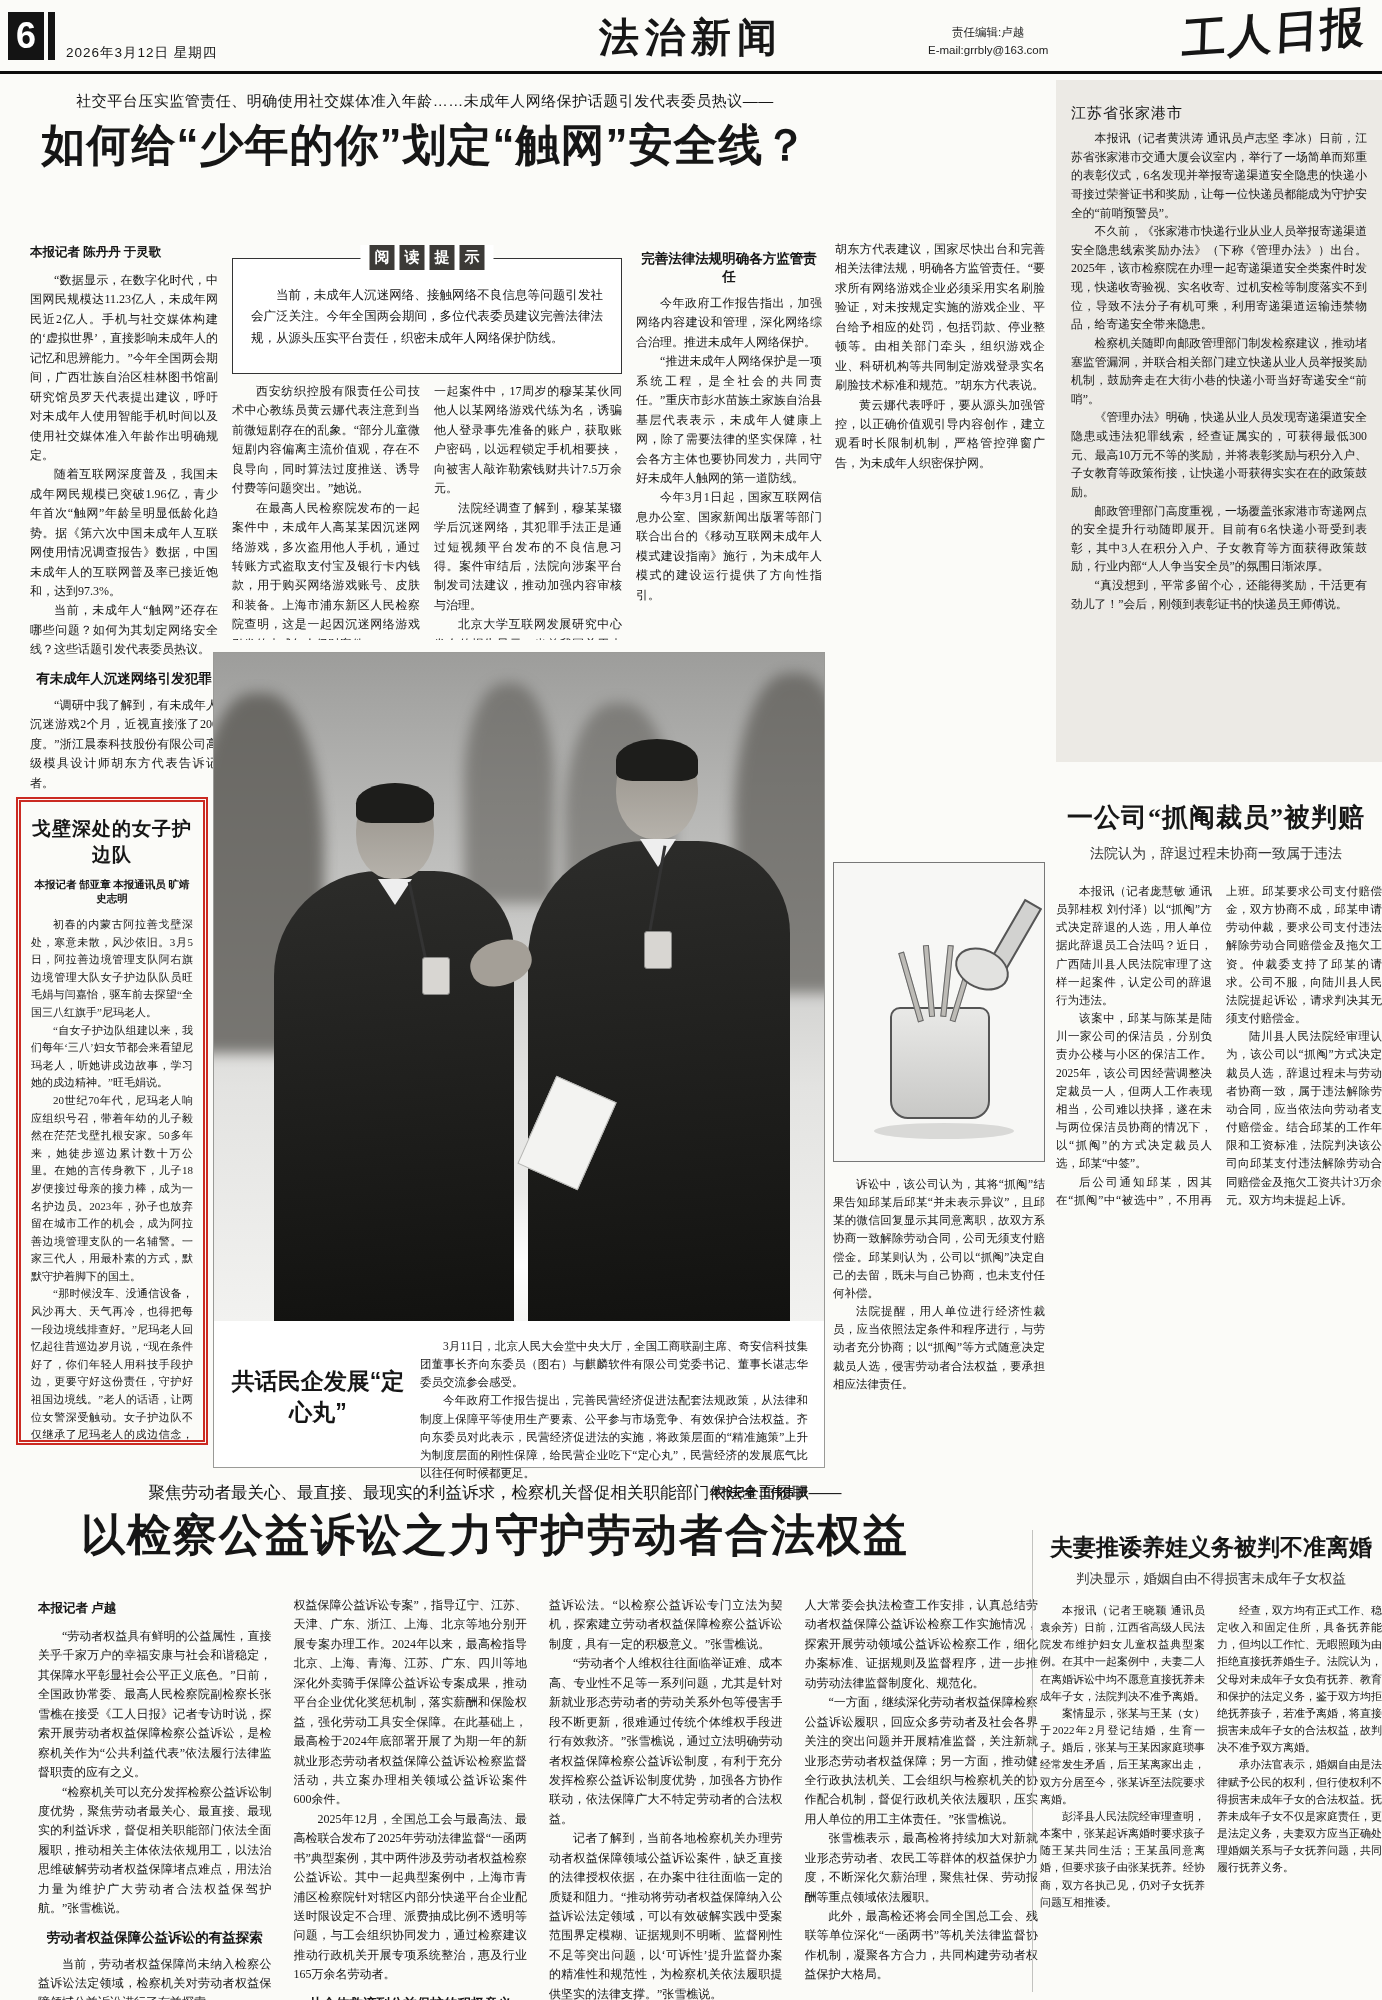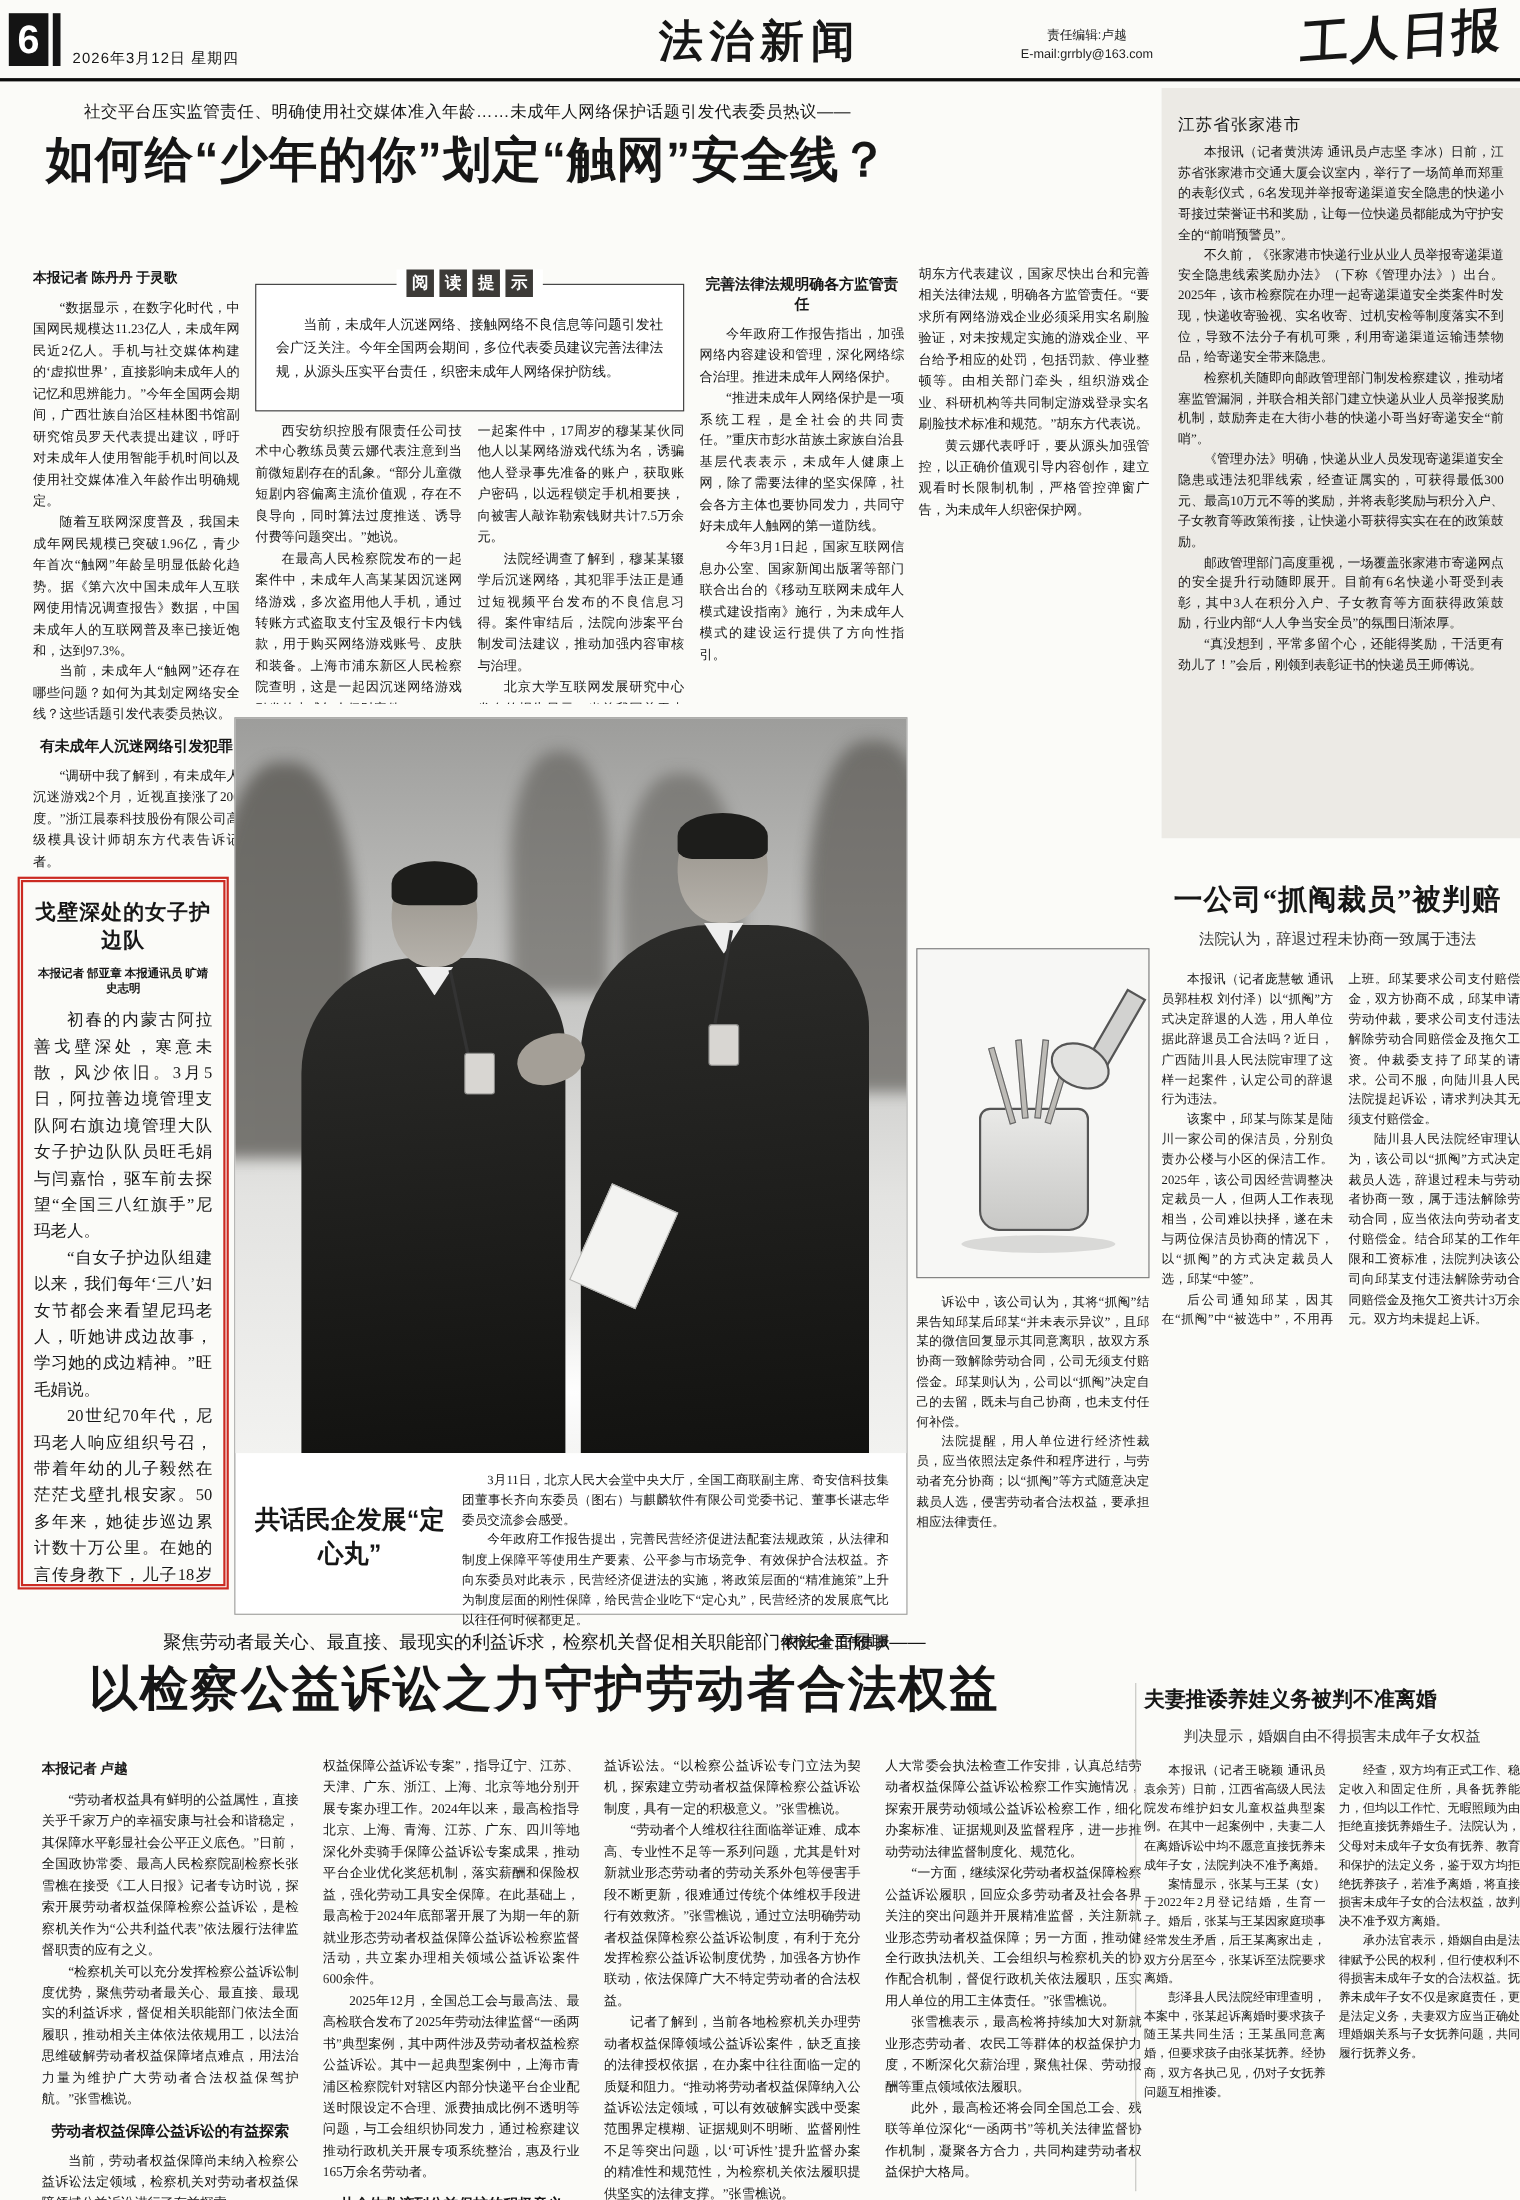--- a/index.html
+++ b/index.html
@@ -41,21 +41,21 @@
   .tip-text { font-size:12.5px; line-height:1.7; text-align:justify; text-indent:2em; }
   .tip-label { position:absolute; top:-14px; left:50%; transform:translateX(-50%); display:flex; gap:5px; background:#fff; padding:0 9px; }
   .tipchar { width:25px; height:25px; background:#3c3a37; color:#fff; font-family:"Liberation Sans",sans-serif; font-weight:bold;
     font-size:15px; display:flex; align-items:center; justify-content:center; }
 
   
   .feature { position:absolute; left:16px; top:797px; width:192px; height:648px; border:5px double #cb2a22; background:#fbfbf8;
     padding:14px 10px; overflow:hidden; }
   .feature-title { font-size:19px; font-weight:bold; text-align:center; letter-spacing:1px; margin-bottom:10px; }
   .feature-byline { font-size:10.5px; font-weight:bold; text-align:center; margin-bottom:10px; }
-  .feature .para { font-size:15px; line-height:1.6; }
+  .feature .para { font-size:11px; line-height:1.6; }
 
   
   .photo-unit { position:absolute; left:213px; top:652px; width:612px; height:816px; border:1px solid #9a9a97; background:#fff; }
   .photo { position:relative; width:100%; height:668px; overflow:hidden;
     background:linear-gradient(180deg,#9d9d9b 0%,#b3b3b1 20%,#cdcdcb 45%,#e3e3e1 65%,#f2f2f0 100%); }
   .blurfig { position:absolute; filter:blur(7px); background:#56544f; opacity:.75; border-radius:45% 45% 0 0; }
   .glare { position:absolute; bottom:-20px; left:12%; width:76%; height:150px;
     background:radial-gradient(ellipse at center, rgba(255,255,255,.95), rgba(255,255,255,0) 70%); }
   .man { position:absolute; bottom:0; }
   .suit { position:absolute; bottom:0; width:100%; background:linear-gradient(175deg,#2c2c2a,#121210); }
@@ -94,21 +94,21 @@
   .c-shadow { position:absolute; bottom:22px; left:40px; width:140px; height:16px; background:rgba(0,0,0,.12); border-radius:50%; }
 
   
   .bottom-kicker { position:absolute; left:30px; top:1482px; width:930px; text-align:center; font-size:16.5px;
     font-family:"Liberation Sans",sans-serif; }
   .bottom-headline { position:absolute; left:30px; top:1506px; width:930px; text-align:center; font-size:44px; font-weight:bold; letter-spacing:2px; }
   .bottom-body { position:absolute; left:38px; top:1596px; width:1000px; height:404px; display:flex; gap:22px; overflow:hidden; }
   .bottom-col { flex:1; overflow:hidden; }
 
   
-  .divorce-headline { position:absolute; left:1040px; top:1532px; width:342px; text-align:left; font-size:19px; font-weight:bold; }
+  .divorce-headline { position:absolute; left:1040px; top:1532px; width:342px; text-align:center; font-size:23px; font-weight:bold; }
   .divorce-dek { position:absolute; left:1040px; top:1570px; width:342px; text-align:center; font-size:13.5px; color:#333; }
   .divorce-body { position:absolute; left:1040px; top:1602px; width:342px; height:398px; columns:2; column-gap:12px; overflow:hidden; }
   .divorce-body .para { font-size:11px; line-height:1.56; }
 
   .vrule { position:absolute; width:1px; background:#c2c2bf; }
 </style>
 </head>
 <body>
 
 <div class="sheet">

